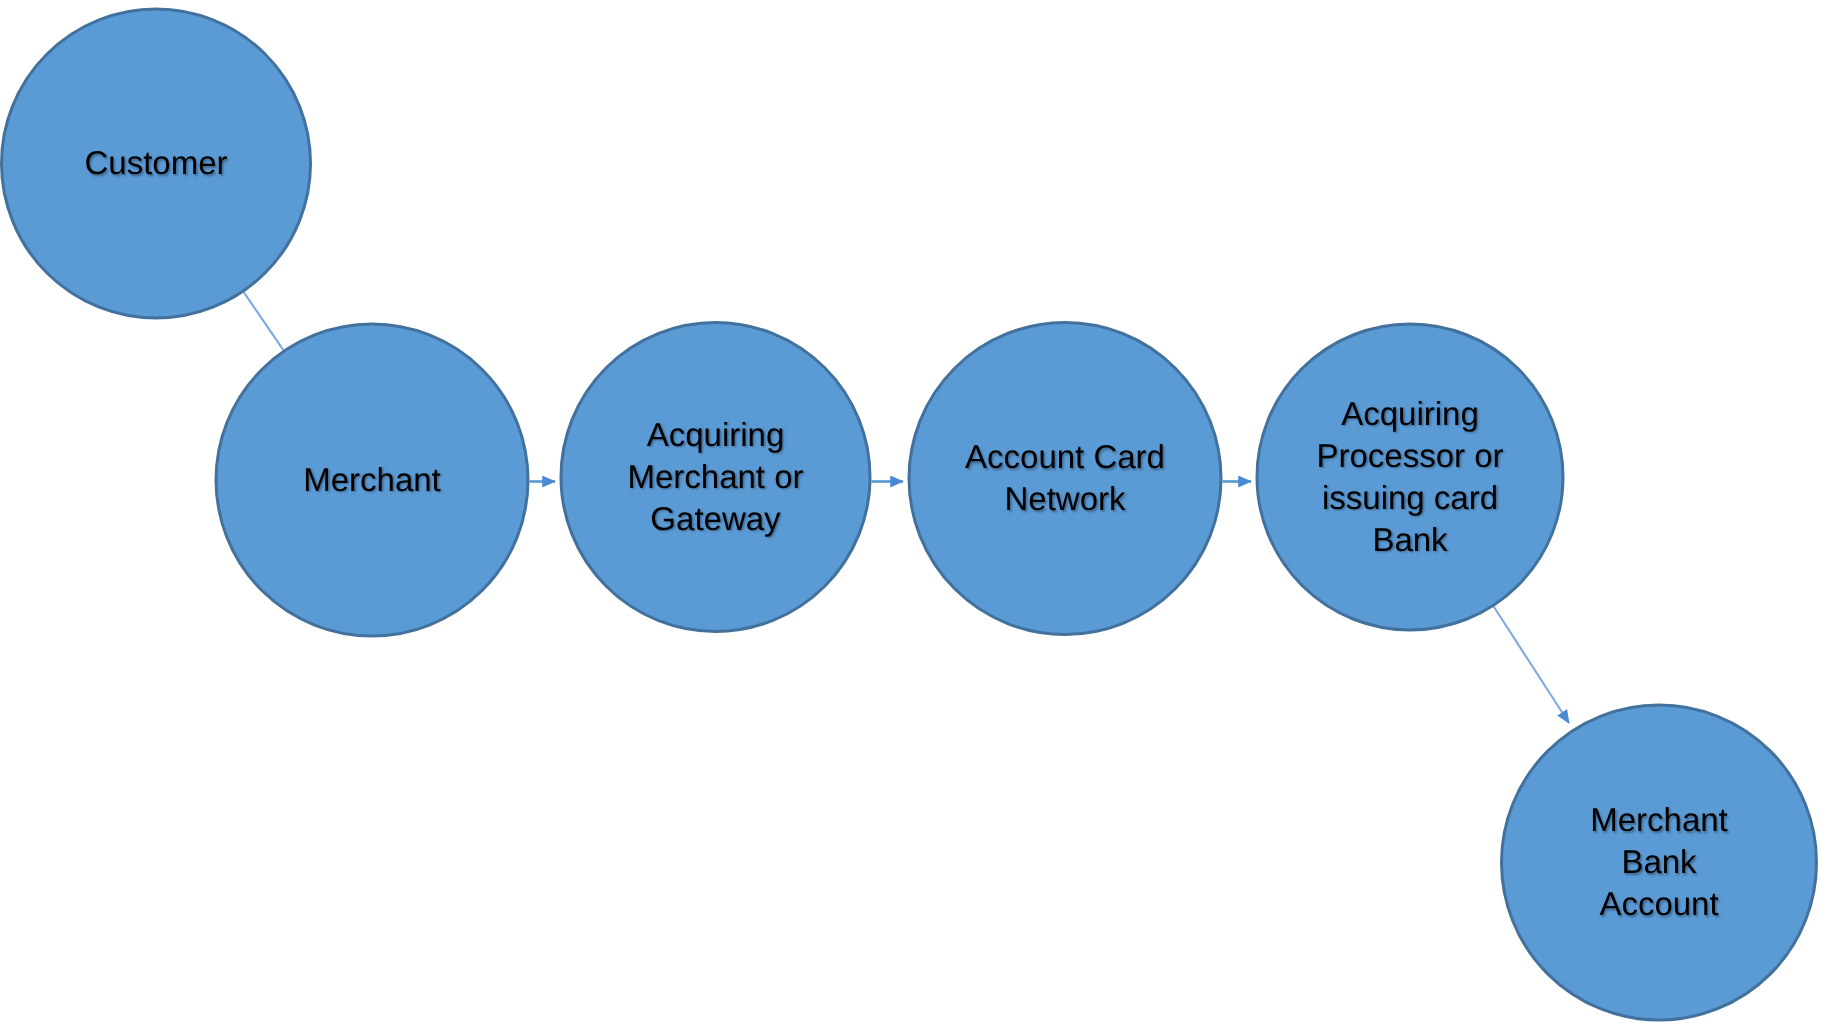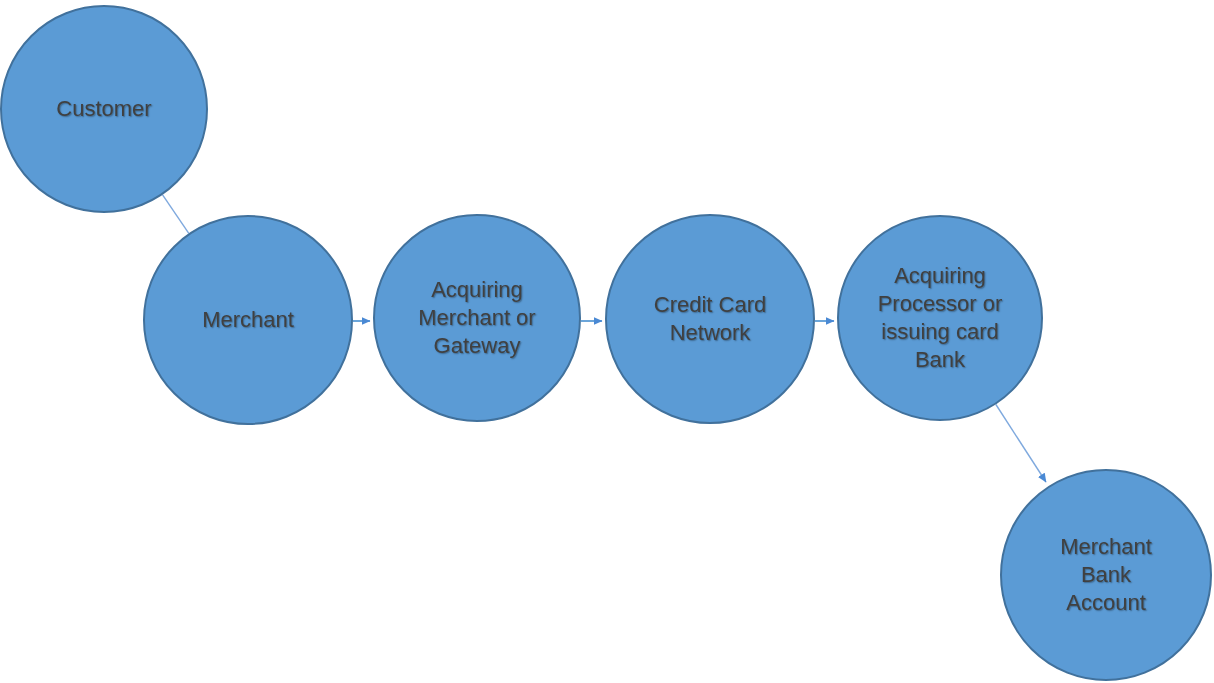--- a/index.html
+++ b/index.html
@@ -29,21 +29,21 @@
     background: #5B9BD5;
     border: 2px solid #41719C;
     box-sizing: border-box;
     display: flex;
     align-items: center;
     justify-content: center;
     text-align: center;
   }
   .node-label {
     white-space: pre-line;
-    color: #404040;
+    color: #000000;
     font-size: 22px;
     line-height: 28px;
     text-shadow: 1px 1px 1.5px rgba(0,0,0,0.35);
   }
   
   .node-customer              { left: 0px;    top: 5px;   width: 208px; height: 208px; }
   .node-merchant              { left: 143px;  top: 215px; width: 210px; height: 210px; }
   .node-acquiring-gateway     { left: 373px;  top: 214px; width: 208px; height: 208px; }
   .node-credit-card-network   { left: 605px;  top: 214px; width: 210px; height: 210px; }
   .node-acquiring-processor   { left: 837px;  top: 215px; width: 206px; height: 206px; }
@@ -75,21 +75,21 @@
     <span class="node-label">Merchant</span>
   </div>
 
   <div class="node node-acquiring-gateway">
     <span class="node-label">Acquiring
 Merchant or
 Gateway</span>
   </div>
 
   <div class="node node-credit-card-network">
-    <span class="node-label">Credit Card
+    <span class="node-label">Account Card
 Network</span>
   </div>
 
   <div class="node node-acquiring-processor">
     <span class="node-label">Acquiring
 Processor or
 issuing card
 Bank</span>
   </div>
 

